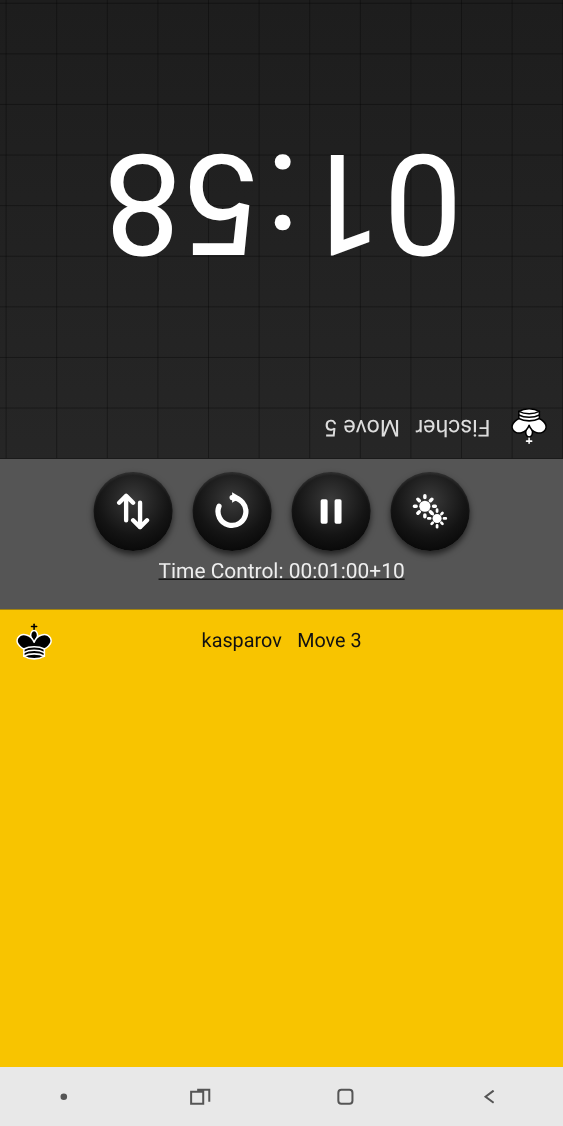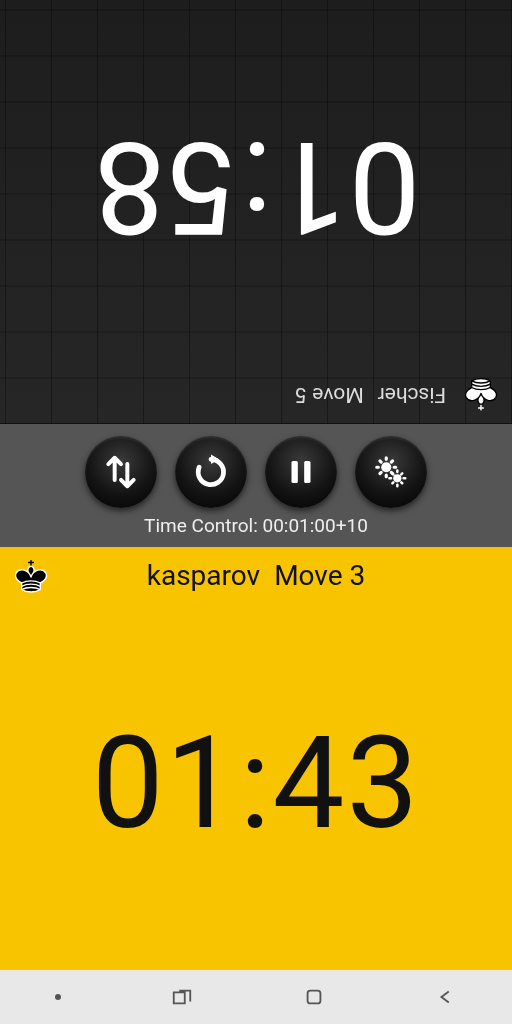--- a/index.html
+++ b/index.html
@@ -38,25 +38,26 @@
   .top-clock .time-text {
     font-size: 128px;
     font-weight: 400;
     letter-spacing: 2px;
     color: #fff;
   }
 
   
   .control-bar {
     background: #555;
-    padding: 12px 0 10px 0;
+    padding: 12px 0 24px 0;
     display: flex;
     flex-direction: column;
     align-items: center;
     gap: 6px;
+    text-decoration: underline;
   }
   .buttons-row {
     display: flex;
     gap: 18px;
   }
   .ctl-btn {
     width: 72px; height: 72px;
     border-radius: 50%;
     background: radial-gradient(circle at 50% 35%, #3a3a3a 0%, #141414 55%, #000 100%);
     box-shadow: 0 3px 6px rgba(0,0,0,0.6), inset 0 2px 2px rgba(255,255,255,0.08);
@@ -74,21 +75,21 @@
     flex: 1 1 0;
     background: #f8c400;
     display: flex;
     flex-direction: column;
   }
   .bottom-clock .player-row {
     display: flex;
     align-items: center;
     gap: 14px;
     padding: 8px 10px 0 10px;
-    font-size: 28px;
+    font-size: 18px;
     color: #111;
   }
   .spacer { flex: 1; }
   .bottom-clock .timer {
     flex: 1 1 auto;
     display: flex;
     align-items: center;
     justify-content: center;
   }
   .bottom-clock .time-text {
@@ -185,23 +186,20 @@
           <path d="M12.5 37c5.5-3 14.5-3 20 0" fill="none"></path>
         </g>
       </svg>
     </span>
     <span class="spacer"></span>
     <span>kasparov</span>
     <span>Move 3</span>
     <span class="spacer"></span>
     <span style="width:42px"></span>
   </div>
-  <div class="timer">
-    <span class="time-text">01:43</span>
-  </div>
 </div>
 
 <div class="navbar">
   <div class="nav-dot"></div>
   <svg class="nav-icon" viewBox="0 0 24 24">
     <path d="M3 7h12v12H3z M9 5h12v12"></path>
   </svg>
   <svg class="nav-icon" viewBox="0 0 24 24">
     <rect x="5" y="5" width="14" height="14" rx="3"></rect>
   </svg>

